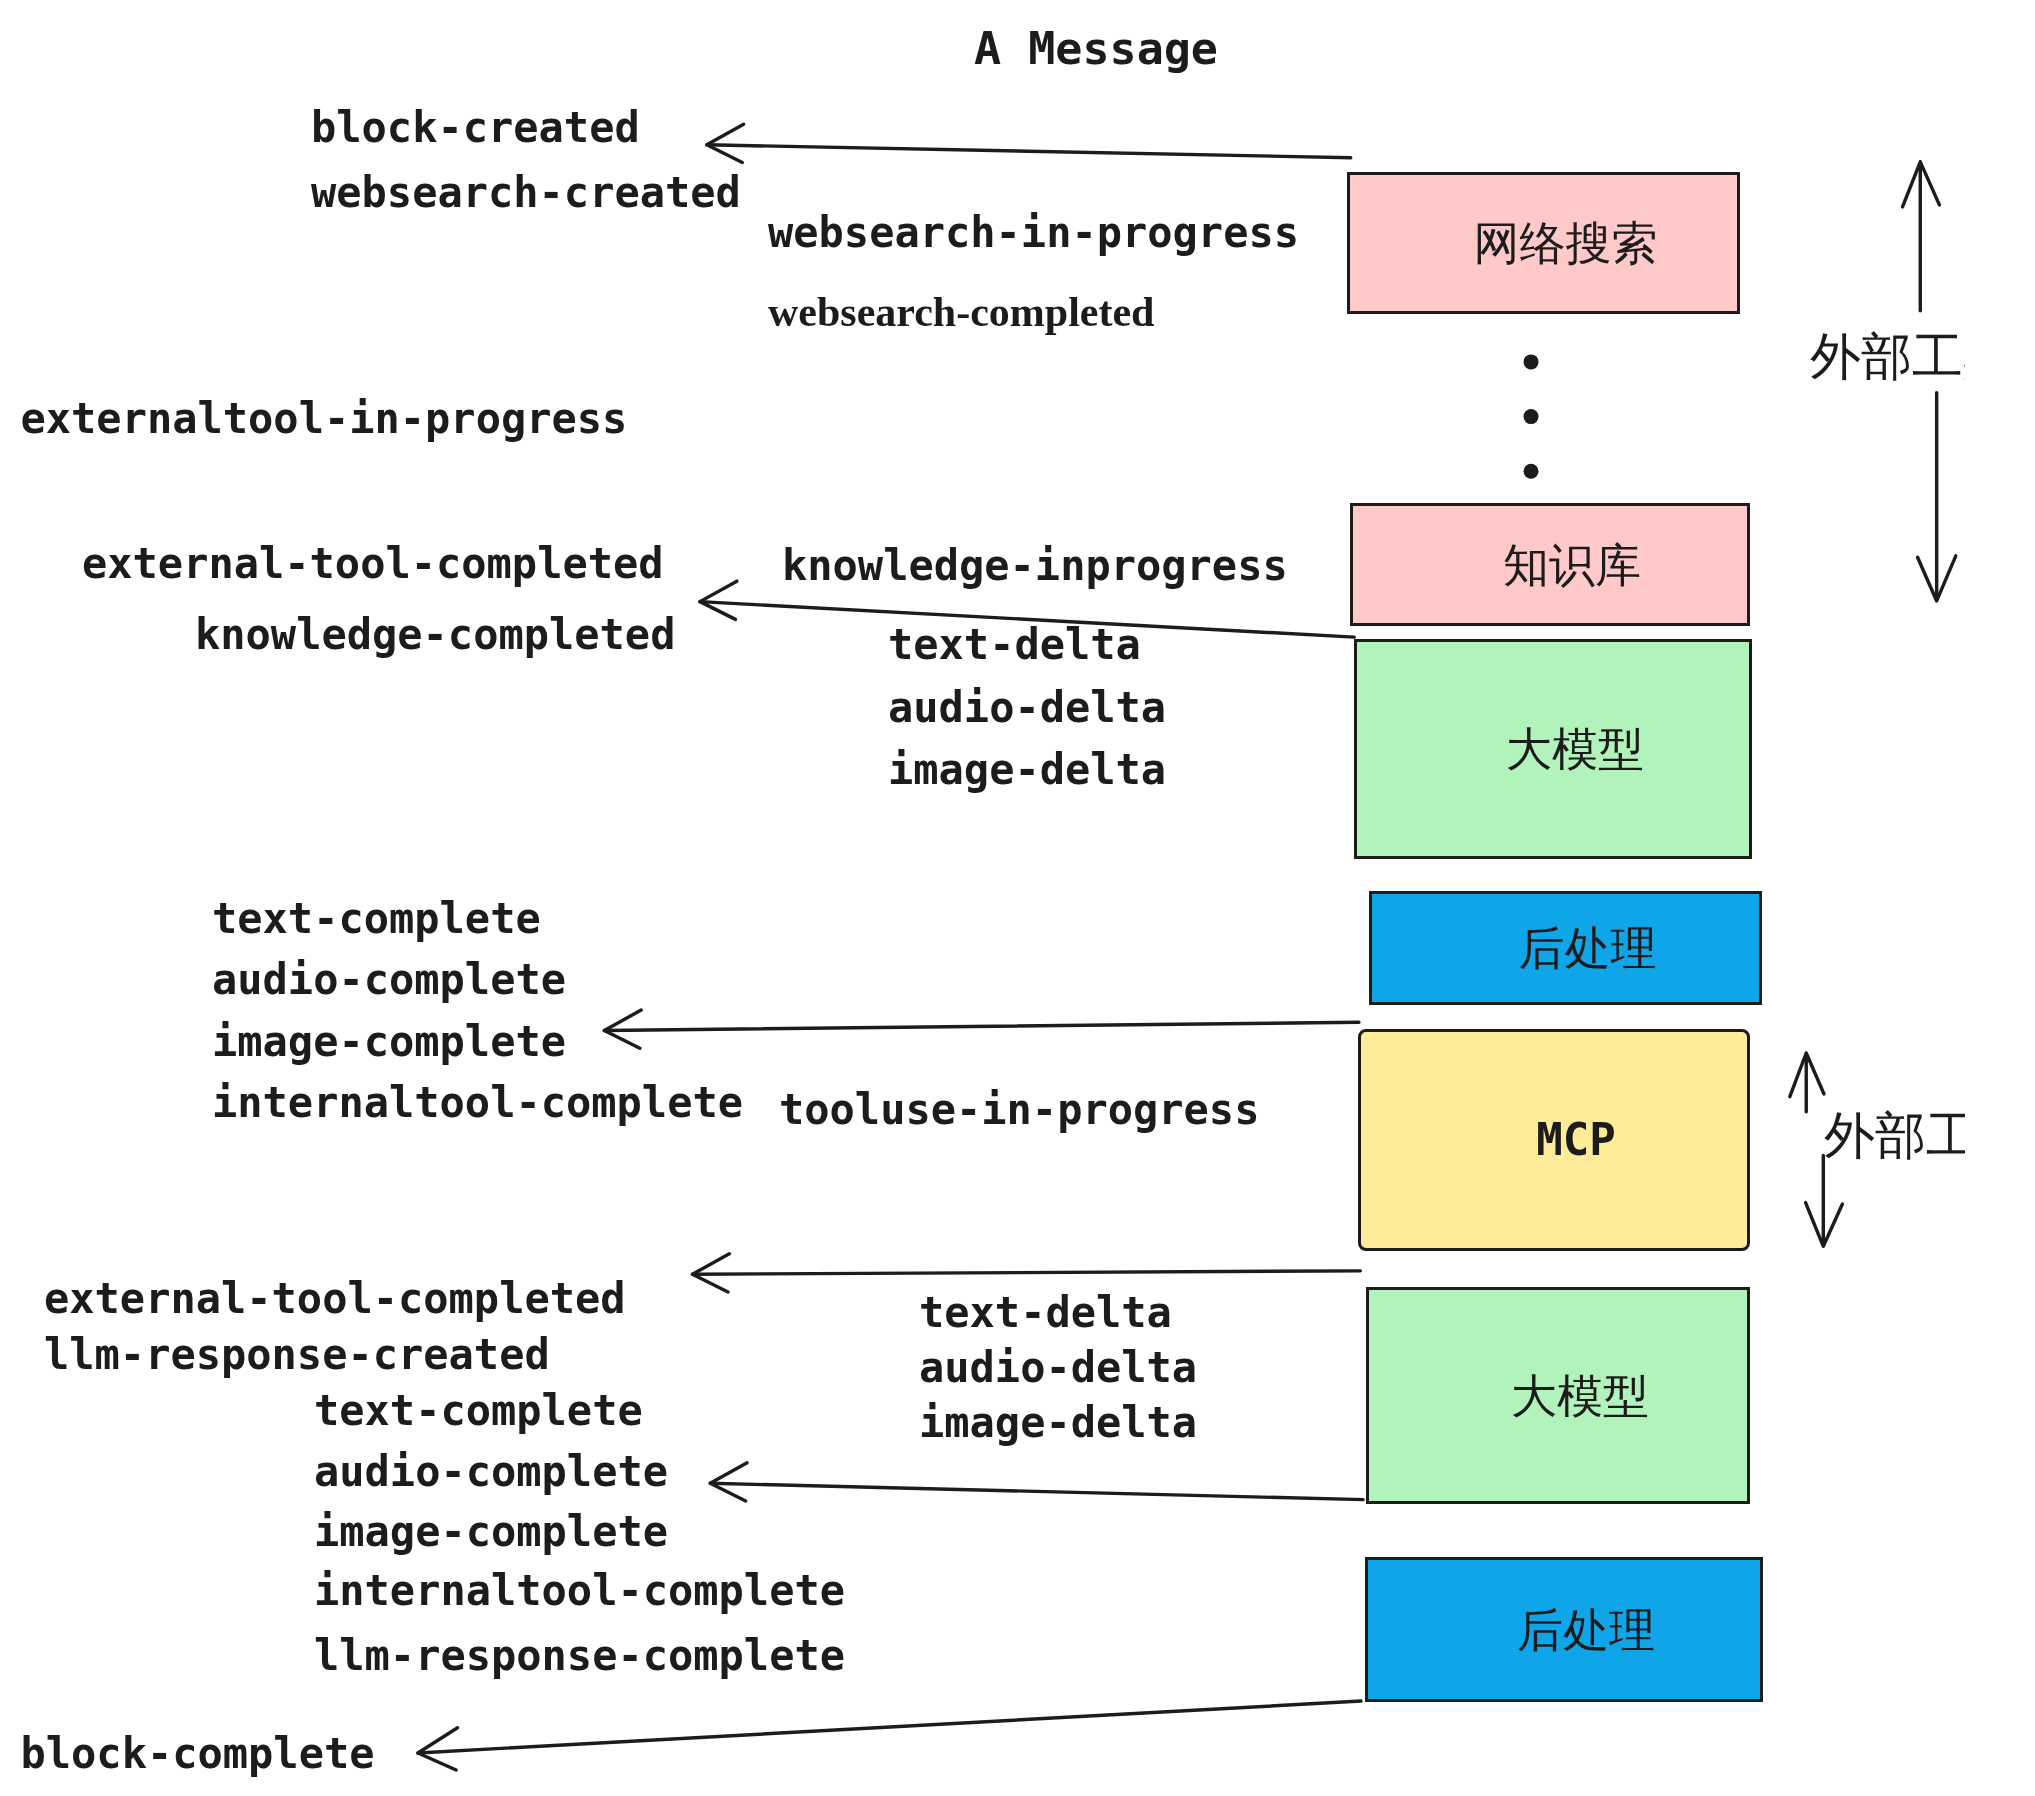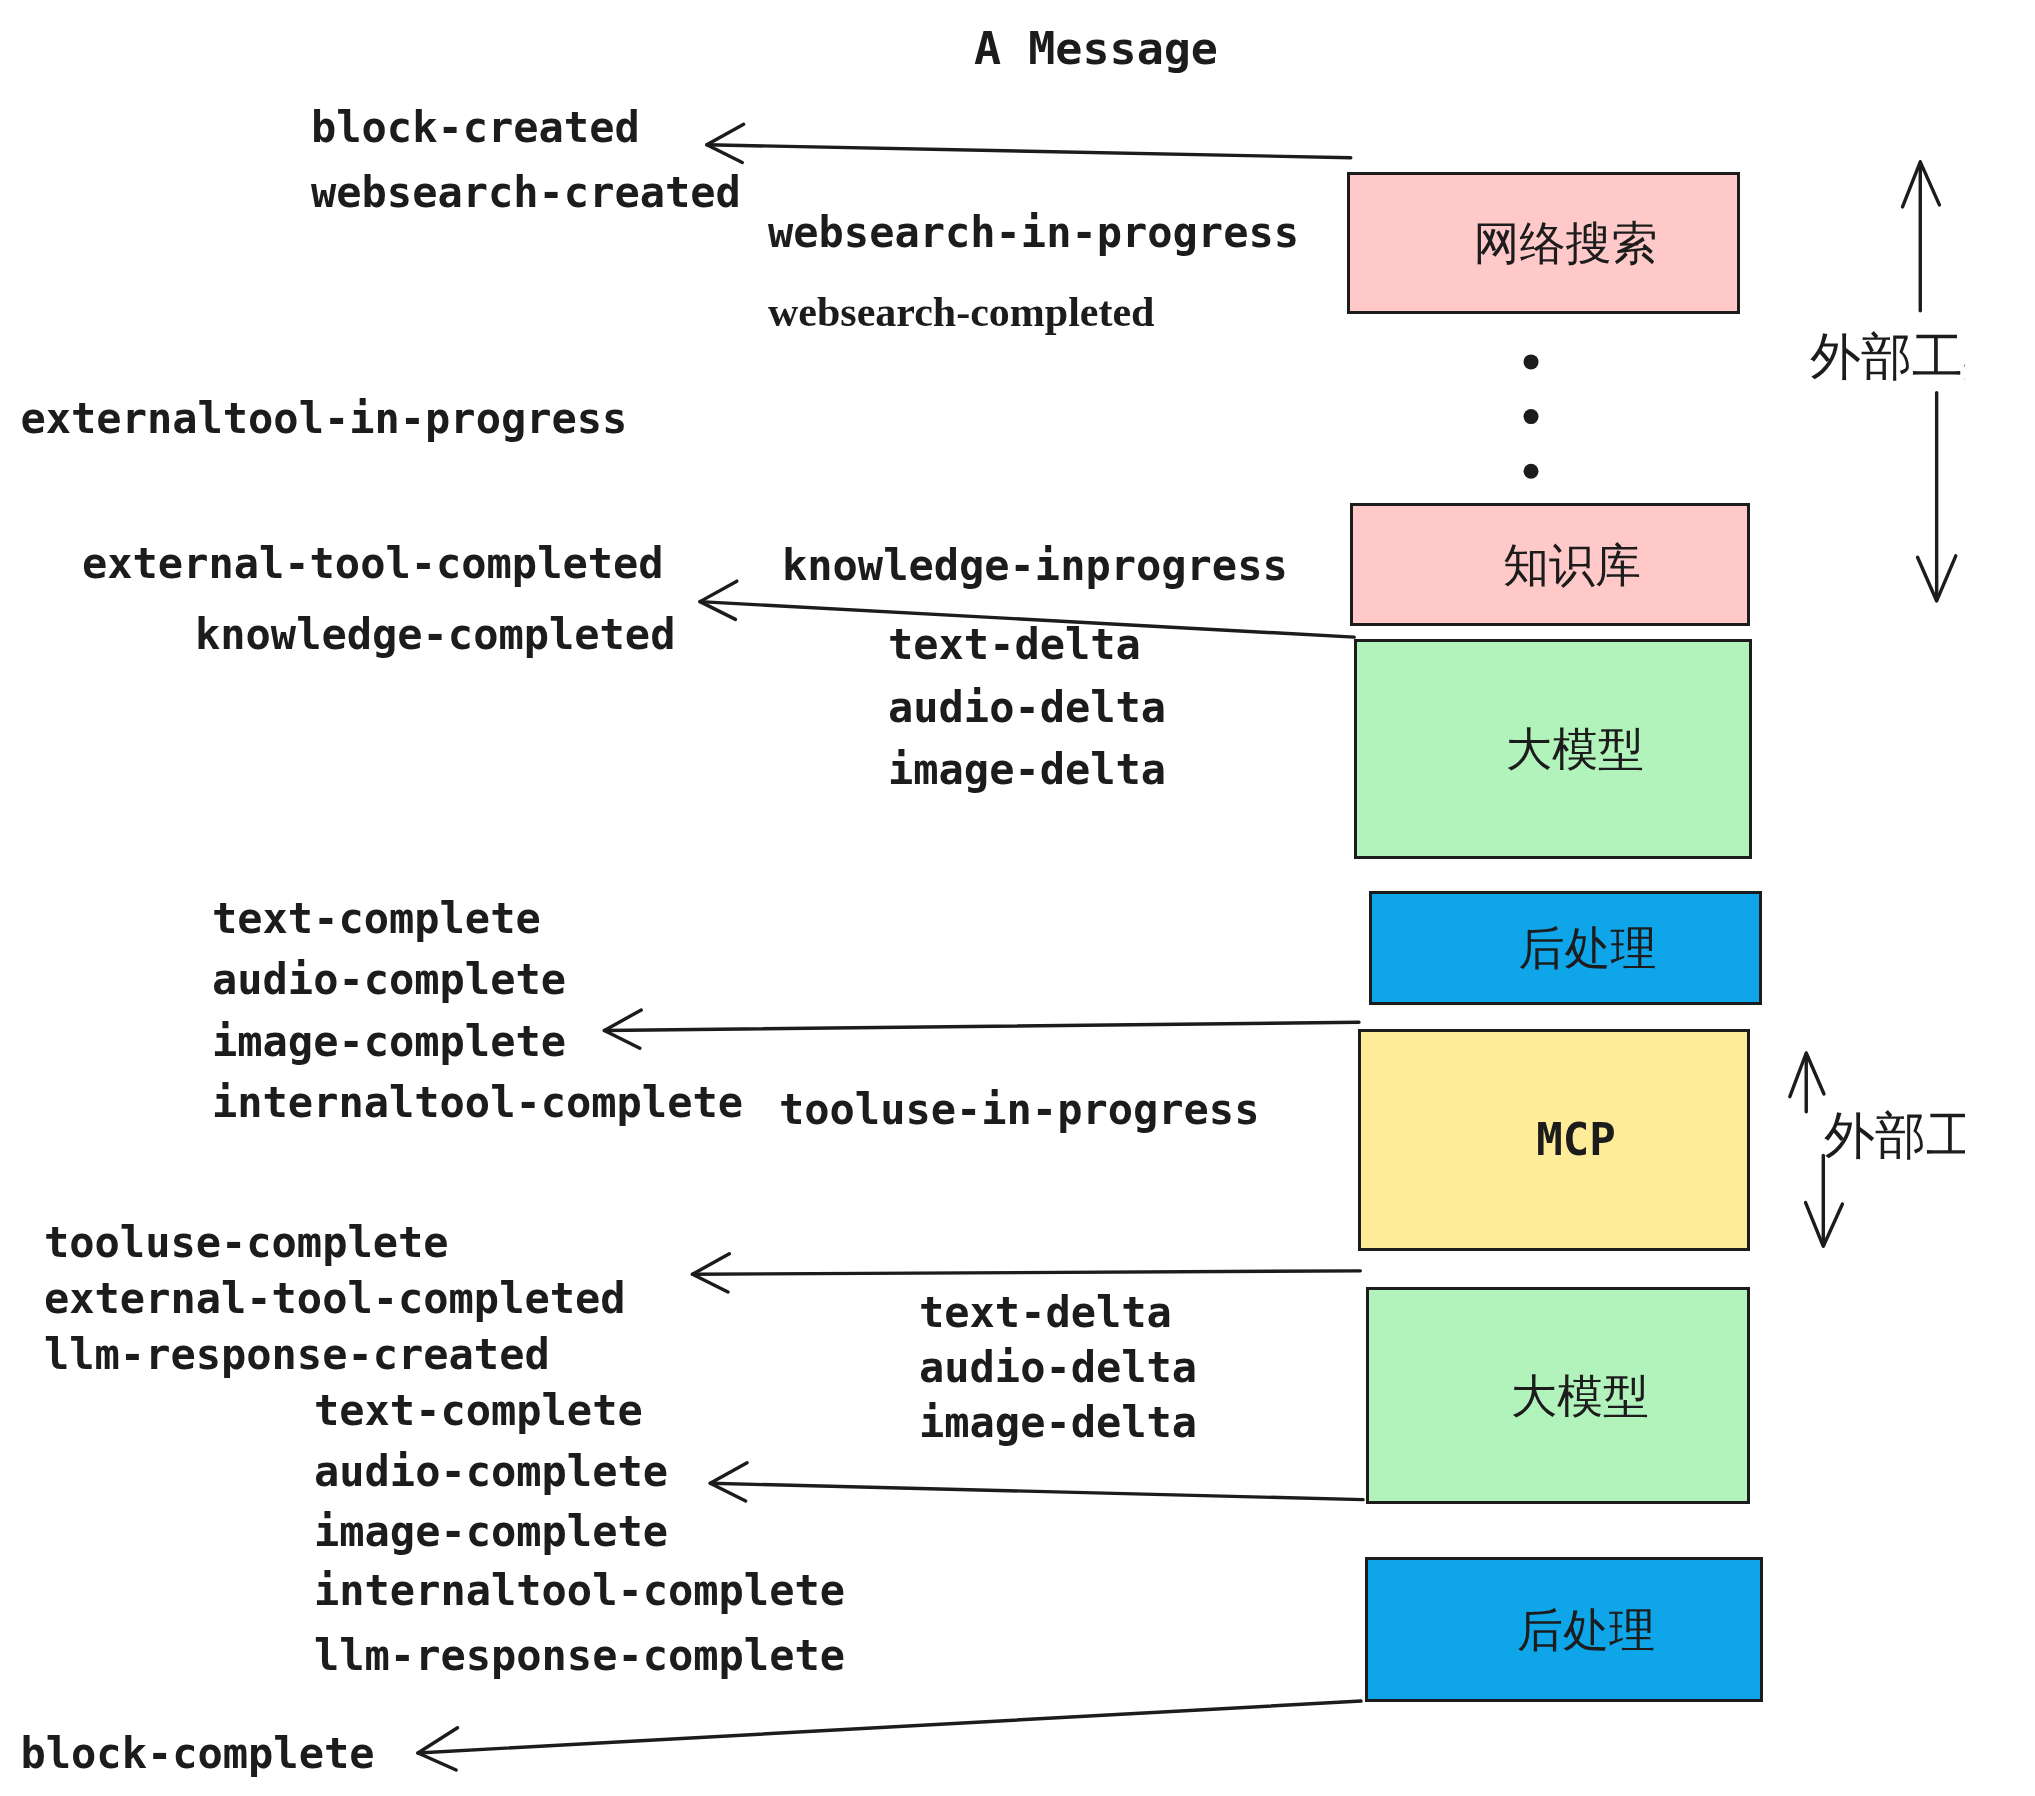--- a/index.html
+++ b/index.html
@@ -24,21 +24,21 @@
   }
   .box{
     position:absolute; box-sizing:border-box; border:3.4px solid var(--ink);
     display:flex; align-items:center; justify-content:center;
     font:400 46px/1 "DejaVu Sans","Liberation Sans",sans-serif; color:var(--ink);
     white-space:nowrap;
     padding-left:44px;
   }
   .box.pink{background:var(--pink);}
   .box.green{background:var(--green);}
-  .box.yellow{background:var(--yellow);}
+  .box.yellow{background:var(--yellow);border-radius:8px;}
   .box.white{background:#0ea5e9;}
   .box.mono{font:bold 44px/1 "DejaVu Sans Mono","Liberation Mono",monospace;}
   .sidelabel{
     position:absolute; white-space:nowrap; color:var(--ink);
     font:400 51px/1 "DejaVu Sans","Liberation Sans",sans-serif;
     transform:translateY(-50%);
   }
   .stroke{stroke:var(--ink); stroke-width:5; fill:none; stroke-linecap:round;}
   .dot{fill:var(--ink);}
 </style>
@@ -136,21 +136,20 @@
   <div class="ev" style="left:82px;  top:564px;">external-tool-completed</div>
   <div class="ev" style="left:195px;  top:615px;margin-top:20px;">knowledge-completed</div>
   <div class="ev" style="left:888px; top:645px;">text-delta</div>
   <div class="ev" style="left:888px; top:708px;">audio-delta</div>
   <div class="ev" style="left:888px; top:770px;">image-delta</div>
   <div class="ev" style="left:212px;  top:919px;">text-complete</div>
   <div class="ev" style="left:212px;  top:980px;">audio-complete</div>
   <div class="ev" style="left:212px;  top:1042px;">image-complete</div>
   <div class="ev" style="left:212px;  top:1103px;">internaltool-complete</div>
   <div class="ev" style="left:779px; top:1110px;text-align:center;">tooluse-in-progress</div>
-  <div class="ev" style="left:44px;   top:1243px;">tooluse-complete</div>
   <div class="ev" style="left:44px;   top:1299px;">external-tool-completed</div>
   <div class="ev" style="left:44px;   top:1355px;">llm-response-created</div>
   <div class="ev" style="left:919px; top:1313px;">text-delta</div>
   <div class="ev" style="left:919px; top:1368px;">audio-delta</div>
   <div class="ev" style="left:919px; top:1423px;">image-delta</div>
   <div class="ev" style="left:314px;  top:1411px;">text-complete</div>
   <div class="ev" style="left:314px;  top:1472px;">audio-complete</div>
   <div class="ev" style="left:314px;  top:1532px;">image-complete</div>
   <div class="ev" style="left:314px;  top:1591px;">internaltool-complete</div>
   <div class="ev" style="left:314px;  top:1656px;">llm-response-complete</div>

